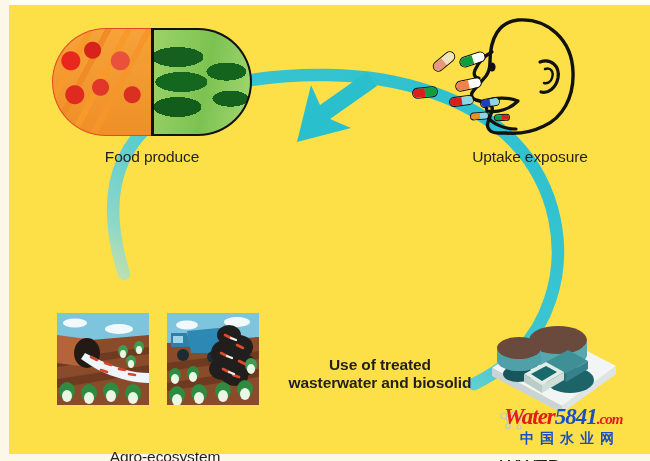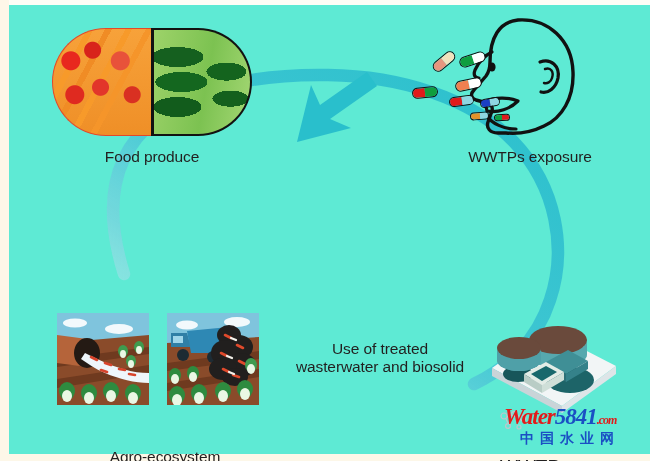--- a/index.html
+++ b/index.html
@@ -5,21 +5,21 @@
   html,body{margin:0;padding:0;}
   body{
     width:650px;height:461px;
     background:#fffefb;
     font-family:"Liberation Sans", sans-serif;
     overflow:hidden;
   }
   #figure{
     position:relative;
     width:650px;height:461px;
-    background:#5eead4;
+    background:#fde047;
     box-sizing:border-box;
   }
   
   .frame-edge{position:absolute;background:#fdf7e8;}
   .frame-left{left:0;top:0;width:9px;height:461px;}
   .frame-bottom{left:0;bottom:0;width:650px;height:7px;}
   .frame-top{left:0;top:0;width:650px;height:5px;background:#fffdf6;}
 
   .label{
     position:absolute;
@@ -87,21 +87,21 @@
     pointer-events:none;
   }
   .wm-en{
     position:absolute;left:6px;top:0px;
     font-size:23px;font-weight:bold;font-style:italic;
     font-family:"Liberation Serif", serif;
     letter-spacing:-1px;
   }
   .wm-red{color:#e21b1b;}
   .wm-blue{color:#1a4fc4;}
-  .wm-com{color:#e21b1b;font-size:12px;}
+  .wm-com{color:#e21b1b;font-size:15px;}
   .wm-cn{
     position:absolute;left:22px;top:26px;
     font-size:14px;font-weight:bold;color:#1a4fc4;
     letter-spacing:6px;
     font-family:Liberation Mono, monospace;
   }
   .wm-dots{position:absolute;left:0px;top:6px;width:34px;height:26px;}
 
   #wwtps-label{
     position:absolute;left:500px;top:416px;width:90px;
@@ -214,25 +214,25 @@
     <div class="pill" style="left:66px;top:58px;width:19px;height:8px;transform:rotate(-4deg);">
       <div class="a" style="background:#e2922a"></div>
         <div class="b" style="background:#8fd6e2"></div>
     </div>
     <div class="pill" style="left:90px;top:60px;width:16px;height:7px;transform:rotate(-2deg);">
       <div class="a" style="background:#0f9e3f"></div>
         <div class="b" style="background:#e01b1b"></div>
     </div>
   </div>
 
-  <div class="label" style="left:440px;top:148px;width:180px;">WWTPs exposure</div>
-
-
-
-  <div class="label" style="left:270px;top:340px;width:220px;">Use of treated
+  <div class="label" style="left:440px;top:148px;width:180px;">Uptake exposure</div>
+
+
+
+  <div class="label" style="left:270px;top:356px;width:220px;font-weight:bold;">Use of treated
 wasterwater and biosolid</div>
 
   <div class="agro" id="agro-left">
     <svg width="92" height="92" viewBox="0 0 92 92">
       <rect x="0" y="0" width="92" height="30" fill="#7fc4dd"></rect>
       <ellipse cx="18" cy="10" rx="12" ry="4.5" fill="#ffffff" opacity=".9"></ellipse>
       <ellipse cx="62" cy="16" rx="14" ry="5" fill="#ffffff" opacity=".9"></ellipse>
       <path d="M0 30 L92 22 L92 92 L0 92 Z" fill="#8a4b2a"></path>
       <path d="M0 46 L92 34 L92 41 L0 54 Z" fill="#6f3a1f"></path>
       <path d="M0 66 L92 52 L92 60 L0 75 Z" fill="#6f3a1f"></path>

